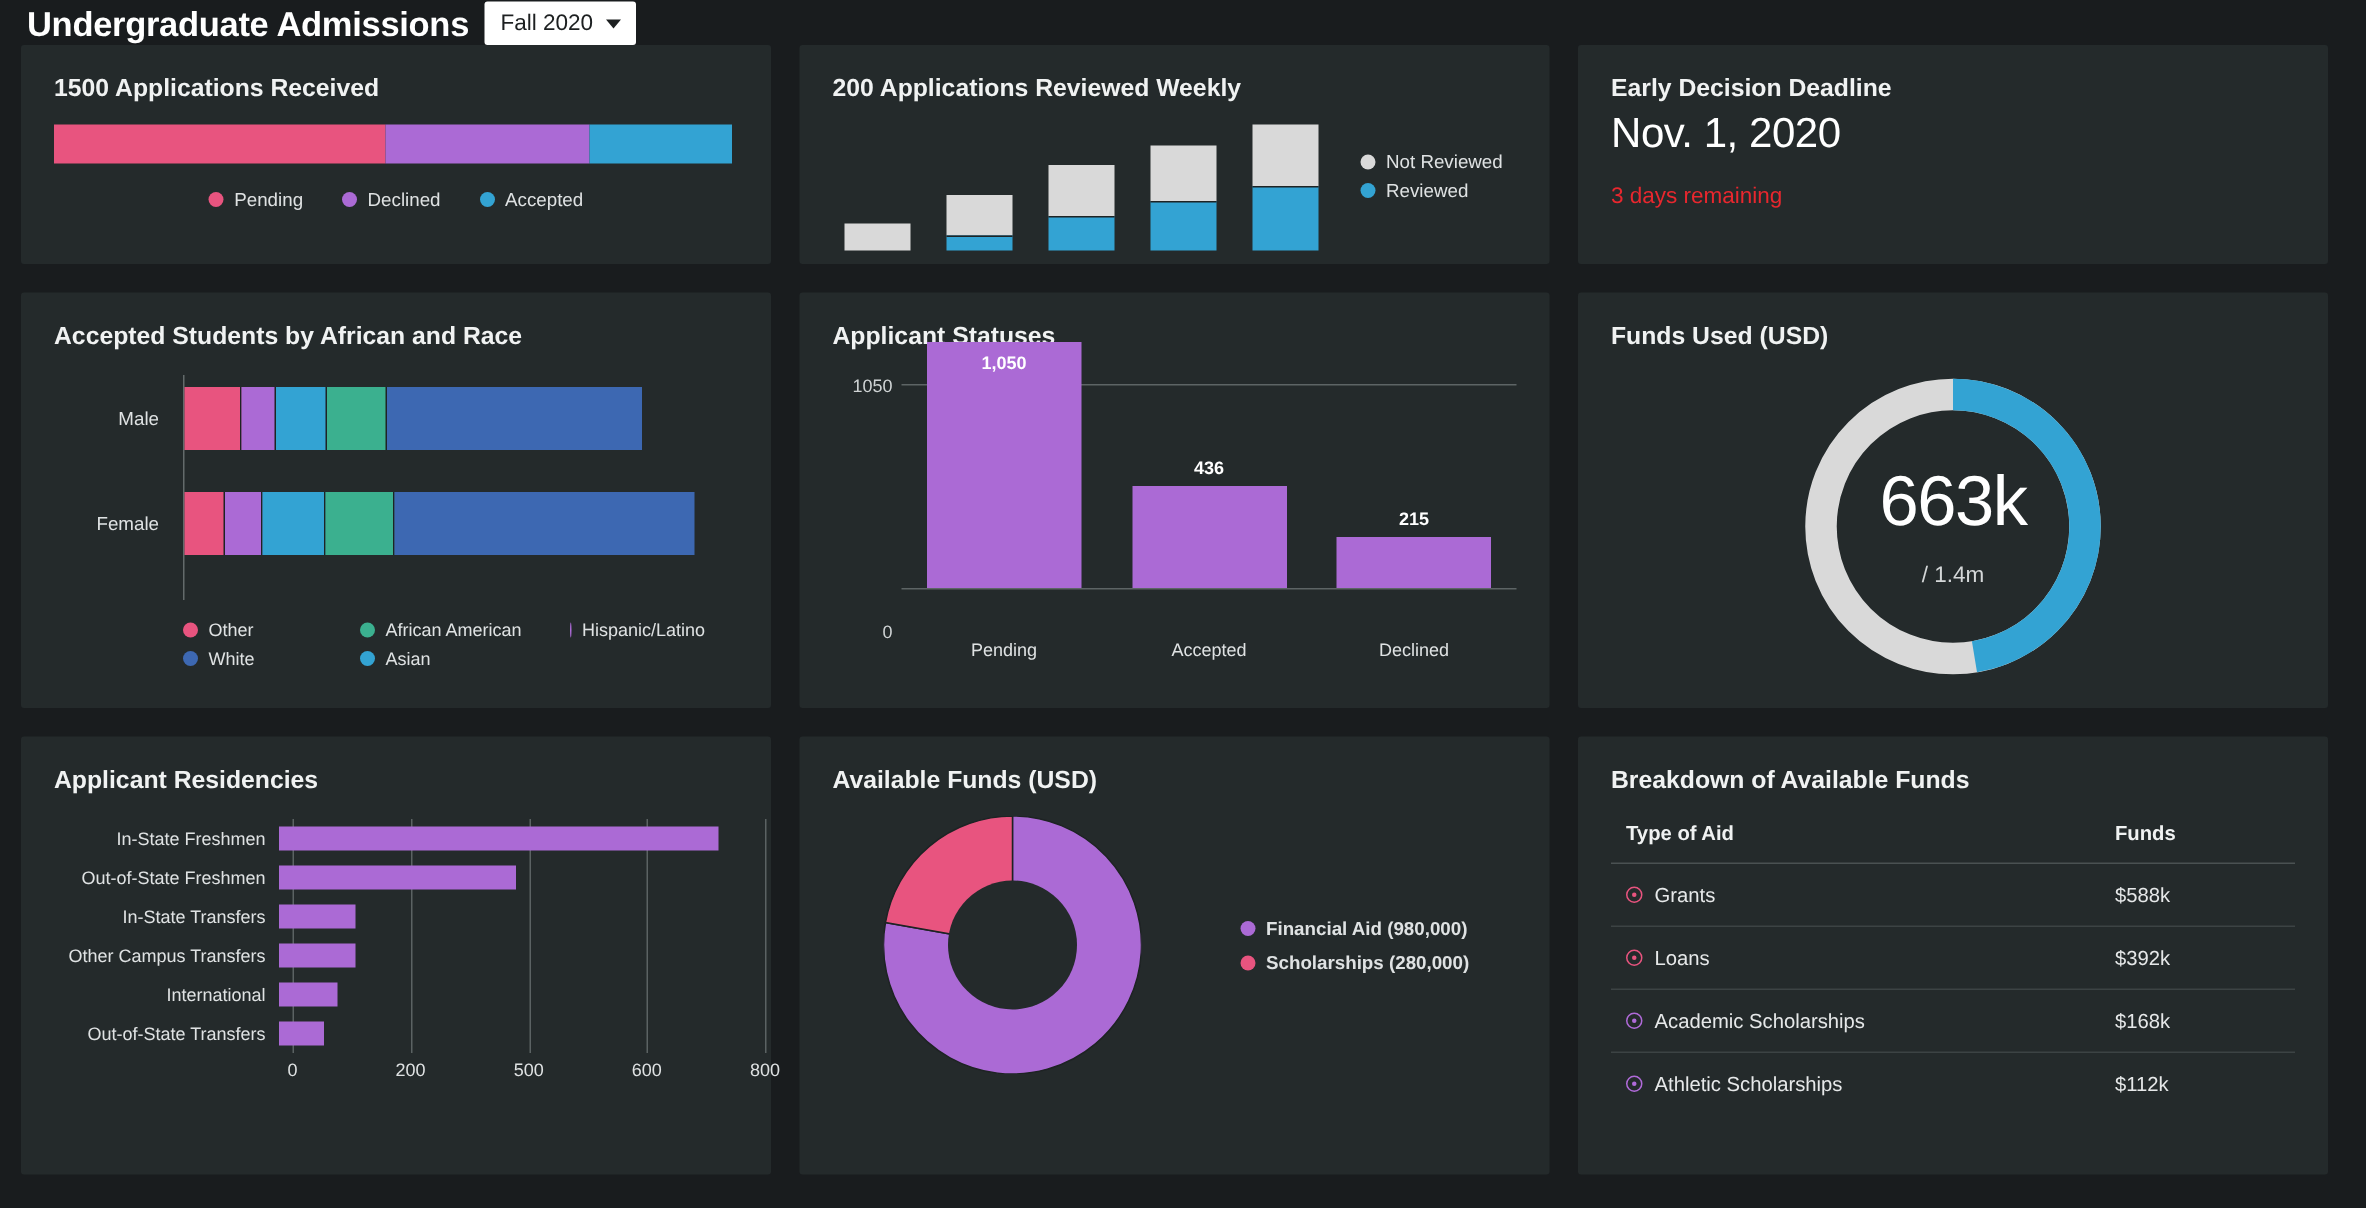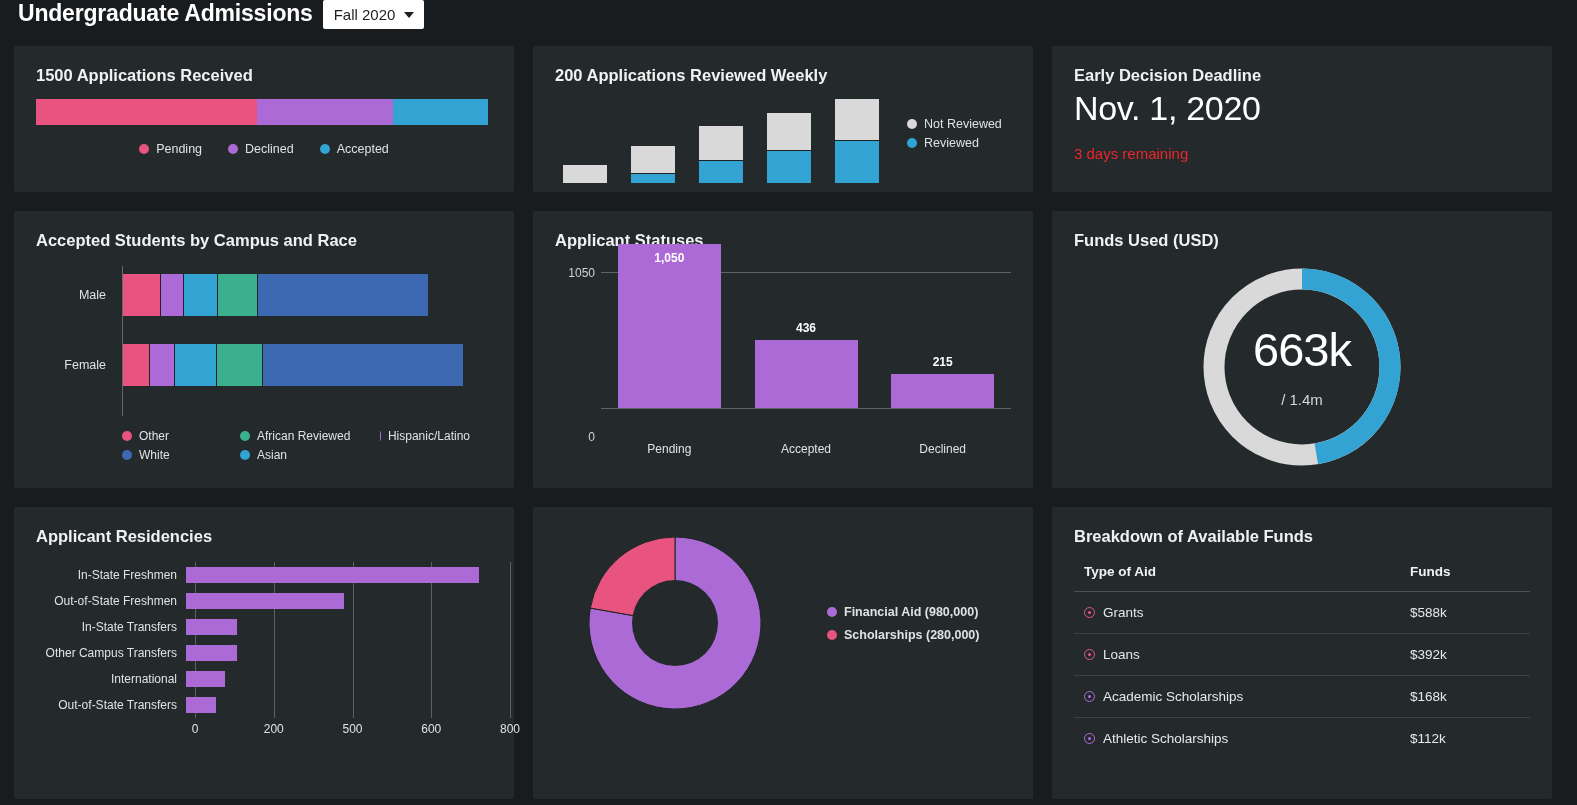--- a/index.html
+++ b/index.html
@@ -6,21 +6,21 @@
   html, body {
     width: 1577px; height: 805px;
     background: #191c1e;
     font-family: "Liberation Sans", sans-serif;
     color: #e6e8e9;
     overflow: hidden;
   }
   .page { width: 1577px; height: 805px; padding: 0 14px; }
 
   
-  .header { height: 46px; display: flex; align-items: flex-start; gap: 10px; padding-left: 4px; }
+  .header { height: 30px; display: flex; align-items: flex-end; gap: 10px; padding-left: 4px; }
   .app-title { font-size: 23px; font-weight: bold; color: #ffffff; letter-spacing: -0.2px; }
   .term-select {
     background: #ffffff; color: #1d2021; border: none; border-radius: 2px;
     font-size: 15px; font-family: "Liberation Sans", sans-serif;
     padding: 7px 10px 7px 11px; display: flex; align-items: center; gap: 9px;
     cursor: pointer; line-height: 1;
   }
   .caret { width: 0; height: 0; border-left: 5px solid transparent; border-right: 5px solid transparent; border-top: 6px solid #1d2021; }
 
   
@@ -42,21 +42,21 @@
   .weekly { display: flex; align-items: flex-end; height: 84px; gap: 0; position: relative; }
   .wk-bars { display: flex; align-items: flex-end; gap: 24px; height: 84px; margin-left: 8px; }
   .wk { width: 44px; display: flex; flex-direction: column; justify-content: flex-end; }
   .wk .nr { background: #d9d9d9; }
   .wk .rv { background: #33a3d3; border-top: 1px solid #1e2324; }
   .wk-legend { position: absolute; left: 352px; top: 18px; display: flex; flex-direction: column; gap: 5px; }
   .wk-legend .lg { font-size: 12.5px; }
 
   
   .deadline-label { font-size: 16.5px; font-weight: bold; color: #f0f2f2; }
-  .deadline-value { font-size: 34px; color: #ffffff; margin-top: 4px; font-weight: normal; letter-spacing: -0.3px; }
+  .deadline-value { font-size: 28px; color: #ffffff; margin-top: 4px; font-weight: normal; letter-spacing: -0.3px; }
   .deadline-note { font-size: 15px; color: #e8272e; margin-top: 17px; }
 
   
   .gr-wrap { position: relative; margin-top: 16px; height: 155px; }
   .gr-axis { position: absolute; left: 86px; top: 0; width: 1px; height: 150px; background: #636a6b; }
   .gr-row { position: absolute; left: 0; display: flex; align-items: center; }
   .gr-label { width: 78px; text-align: right; font-size: 12.5px; color: #dfe2e3; padding-right: 8px; }
   .gr-bar { display: flex; height: 42px; margin-left: 9px; }
   .gr-bar > div { height: 100%; border-right: 1px solid #1e2324; }
   .gr-bar > div:last-child { border-right: none; }
@@ -190,21 +190,21 @@
       </div>
     </div>
 
     <div class="card r1">
       <div class="deadline-label">Early Decision Deadline</div>
       <div class="deadline-value">Nov. 1, 2020</div>
       <div class="deadline-note">3 days remaining</div>
     </div>
 
     <div class="card r2">
-      <div class="card-title">Accepted Students by Campus and Race</div>
+      <div class="card-title">Accepted Students by African and Race</div>
       <div class="gr-wrap">
         <div class="gr-axis"></div>
         <div id="gr-rows">
             <div class="gr-row" style="top:8px">
               <div class="gr-label">Male</div>
               <div class="gr-bar">
                 <div style="width:38px;background:#e8547f"></div>
                 <div style="width:23px;background:#ab6ad5"></div>
                 <div style="width:34px;background:#33a3d3"></div>
                 <div style="width:40px;background:#3bb08f"></div>
@@ -222,21 +222,21 @@
               </div>
             </div>
           </div>
         <div class="gr-legend" id="gr-legend">
             <div class="lg">
               <span class="dot" style="background:#e8547f"></span>
               <span>Other</span>
             </div>
             <div class="lg">
               <span class="dot" style="background:#3bb08f"></span>
-              <span>African Reviewed</span>
+              <span>African American</span>
             </div>
             <div class="lg">
               <span class="dot" style="background:#ab6ad5"></span>
               <span>Hispanic/Latino</span>
             </div>
             <div class="lg">
               <span class="dot" style="background:#3d68b2"></span>
               <span>White</span>
             </div>
             <div class="lg">
@@ -335,20 +335,21 @@
             <span style="left:0px">0</span>
             <span style="left:78.75px">200</span>
             <span style="left:157.5px">500</span>
             <span style="left:236.25px">600</span>
             <span style="left:315px">800</span>
           </div>
       </div>
     </div>
 
     <div class="card r3">
+      <div class="card-title">Available Funds (USD)</div>
       <div class="pie-area">
         <div class="pie">
           <svg width="172" height="172" viewBox="0 0 172 172">
             <g id="pie-slices">
                 <path d="M 86 86 L 86 0 A 86 86 0 1 1 1.3065332409501025 71.06625672064402 Z" fill="#ab6ad5" stroke="#1e2324" stroke-width="1"></path>
                 <path d="M 86 86 L 1.3065332409501025 71.06625672064402 A 86 86 0 0 1 85.99999999999999 0 Z" fill="#e8547f" stroke="#1e2324" stroke-width="1"></path>
               </g>
           </svg>
           <div class="pie-hole"></div>
         </div>

